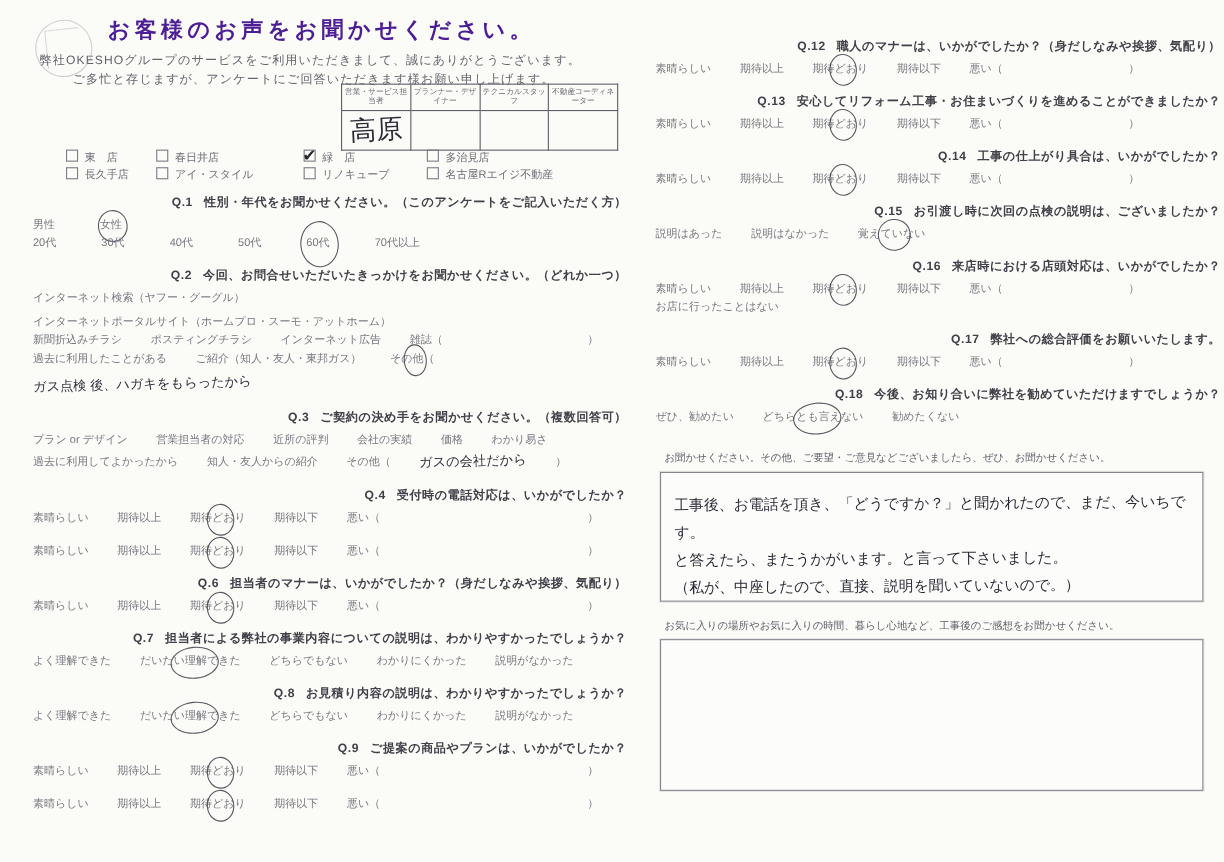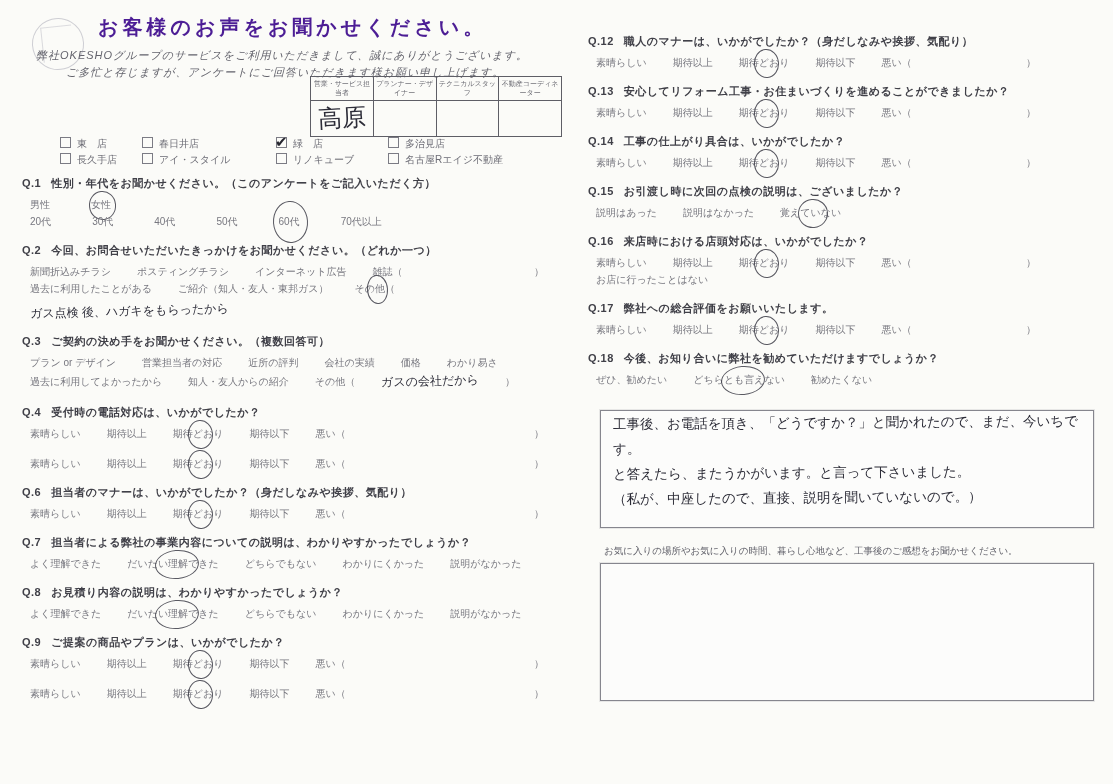--- a/index.html
+++ b/index.html
@@ -19,21 +19,21 @@
   }
   .stamp::after{
     content:"";position:absolute;left:9px;top:7px;width:30px;height:34px;
     border-left:1px solid rgba(140,140,158,.30);border-top:1px solid rgba(140,140,158,.28);
     transform:rotate(8deg);
   }
   .title{
     margin:8px 0 6px 76px;font-size:20px;font-weight:700;letter-spacing:4px;
     color:#4c1d95;
   }
-  .greeting{font-size:11px;line-height:1.55;color:#63636c;letter-spacing:1px;font-style:italic;}
+  .greeting{font-size:11px;line-height:1.55;color:#63636c;letter-spacing:1px;}
   .greeting .g1{margin-left:14px;}
   .greeting .g2{margin-left:44px;}
 
   
   .staff-table{
     position:absolute;left:288px;top:70px;width:252px;border-collapse:collapse;
     table-layout:fixed;
   }
   .staff-table th,.staff-table td{border:1px solid #5e5e66;}
   .staff-table th{
@@ -49,21 +49,21 @@
   .store-row .store:nth-child(1){width:82px;}
   .store-row .store:nth-child(2){width:134px;}
   .store-row .store:nth-child(3){width:112px;}
   .cb{display:inline-block;width:9px;height:9px;border:1px solid #7b7b84;margin-right:6px;vertical-align:-1px;}
   .check{position:absolute;left:-1px;top:-6px;font-size:15px;font-weight:700;color:#26262f;}
 
   
   .questions-left{position:absolute;left:0;top:170px;width:548px;}
   .questions-right{width:522px;}
   .question{margin-bottom:13px;}
-  .q-title{font-size:11px;font-weight:700;color:#404048;margin-bottom:5px;letter-spacing:.5px;}
+  .q-title{font-size:11px;font-weight:700;color:#404048;margin-bottom:5px;letter-spacing:.5px;text-align:right;}
   .q-id{margin-right:10px;}
   .opt-row{
     display:flex;flex-wrap:wrap;gap:4px 26px;align-items:baseline;
     font-size:10px;color:#77777f;line-height:1.7;padding-left:8px;position:relative;
   }
   .questions-left .question:first-child .opt-row{gap:4px 41px;}
   .opt{position:relative;white-space:nowrap;}
   .opt.end{margin-left:auto;margin-right:26px;}
   .col-right .opt.end{margin-right:74px;}
   .hand{
@@ -82,21 +82,21 @@
   
   .comment-section{margin-top:22px;}
   .comment-section.second{margin-top:16px;}
   .prompt{font-size:9.5px;line-height:1.55;color:#5f5f68;}
   .prompt .p-line{padding-left:16px;}
   .prompt .p-first{padding-left:0;}
   .sq{display:inline-block;margin-right:6px;color:#3a3a42;}
   .sq::before{content:"■";font-size:9px;}
   .comment-box{
     margin-top:4px;margin-left:12px;width:494px;border:1px solid #86868e;
-    box-shadow:0 0 0 1px rgba(170,170,175,.25);padding:0 12px;box-sizing:border-box;
+    box-shadow:0 0 0 1px rgba(170,170,175,.25);padding:16px 12px;box-sizing:border-box;
     background:rgba(255,255,255,.4);
   }
   .box1{height:118px;}
   .box2{height:138px;margin-left:12px;}
   .c-line{display:block;font-size:13.5px;line-height:1.85;color:#2b2b36;transform:rotate(-.4deg);}
   .footer-line{margin-top:9px;font-size:10px;color:#55555e;}
 </style>
 </head>
 <body>
 
@@ -156,20 +156,24 @@
             <span class="opt">30代</span>
             <span class="opt">40代</span>
             <span class="opt">50代</span>
             <span class="opt circled circle-big">60代</span>
             <span class="opt">70代以上</span>
           </div>
         </div>
         <div class="question">
           <div class="q-title"><span class="q-id">Q.2</span><span class="q-text">今回、お問合せいただいたきっかけをお聞かせください。（どれか一つ）</span></div>
           <div class="opt-row">
+            <span class="opt">インターネット検索（ヤフー・グーグル）</span>
+            <span class="opt">インターネットポータルサイト（ホームプロ・スーモ・アットホーム）</span>
+          </div>
+          <div class="opt-row">
             <span class="opt">新聞折込みチラシ</span>
             <span class="opt">ポスティングチラシ</span>
             <span class="opt">インターネット広告</span>
             <span class="opt">雑誌（</span>
             <span class="opt end">）</span>
           </div>
           <div class="opt-row">
             <span class="opt">過去に利用したことがある</span>
             <span class="opt">ご紹介（知人・友人・東邦ガス）</span>
             <span class="opt circled circle-mid">その他（</span>
@@ -343,20 +347,21 @@
           <div class="opt-row">
             <span class="opt">ぜひ、勧めたい</span>
             <span class="opt circled circle-mid">どちらとも言えない</span>
             <span class="opt">勧めたくない</span>
           </div>
         </div>
       </div>
 
     <div class="comment-section">
       <div class="prompt">
+        <div class="p-line">お聞かせください。その他、ご要望・ご意見などございましたら、ぜひ、お聞かせください。</div>
       </div>
       <div class="comment-box box1">
         <span class="c-line">工事後、お電話を頂き、「どうですか？」と聞かれたので、まだ、今いちです。</span>
         <span class="c-line">と答えたら、またうかがいます。と言って下さいました。</span>
         <span class="c-line">（私が、中座したので、直接、説明を聞いていないので。）</span>
       </div>
     </div>
 
     <div class="comment-section second">
       <div class="prompt">

